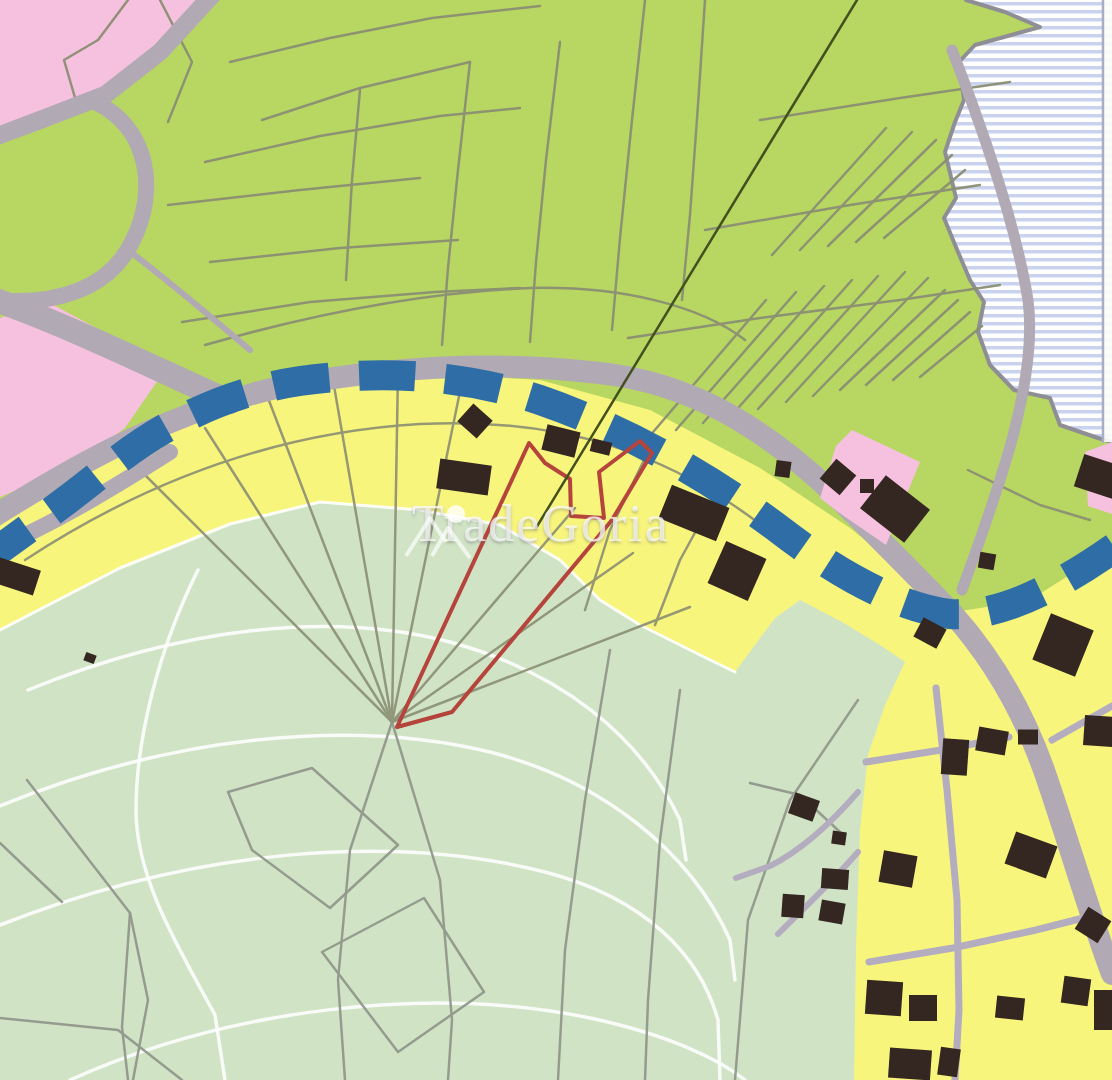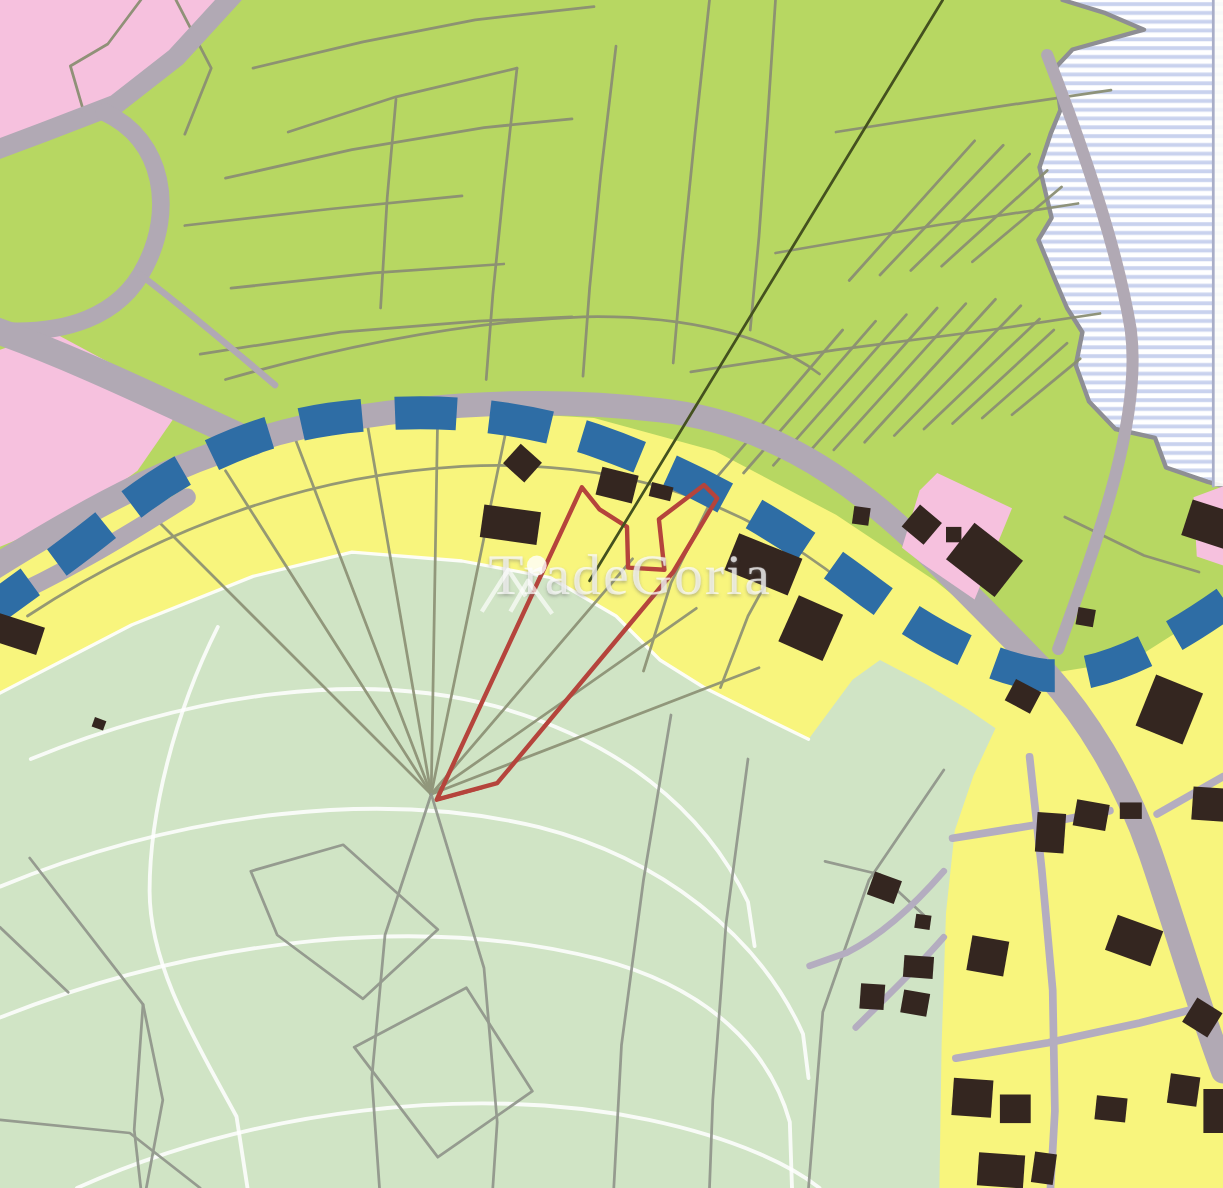--- a/index.html
+++ b/index.html
@@ -9,21 +9,20 @@
     overflow:hidden;
     font-family:"Liberation Sans",sans-serif;
   }
   #map-viewport svg{position:absolute;left:0;top:0;}
   #watermark{
     position:absolute;
     left:404px;top:494px;
     display:flex;align-items:center;gap:8px;
     pointer-events:none;
     user-select:none;
-    margin-left:32px;
   }
   #watermark .wm-text{
     font-family:"Liberation Serif",serif;
     font-size:52px;
     letter-spacing:2px;
     color:rgba(255,255,255,0.60);
     text-shadow:0 2px 3px rgba(110,110,110,0.45), 0 0 1px rgba(255,255,255,0.5);
     white-space:nowrap;
   }
 </style>

